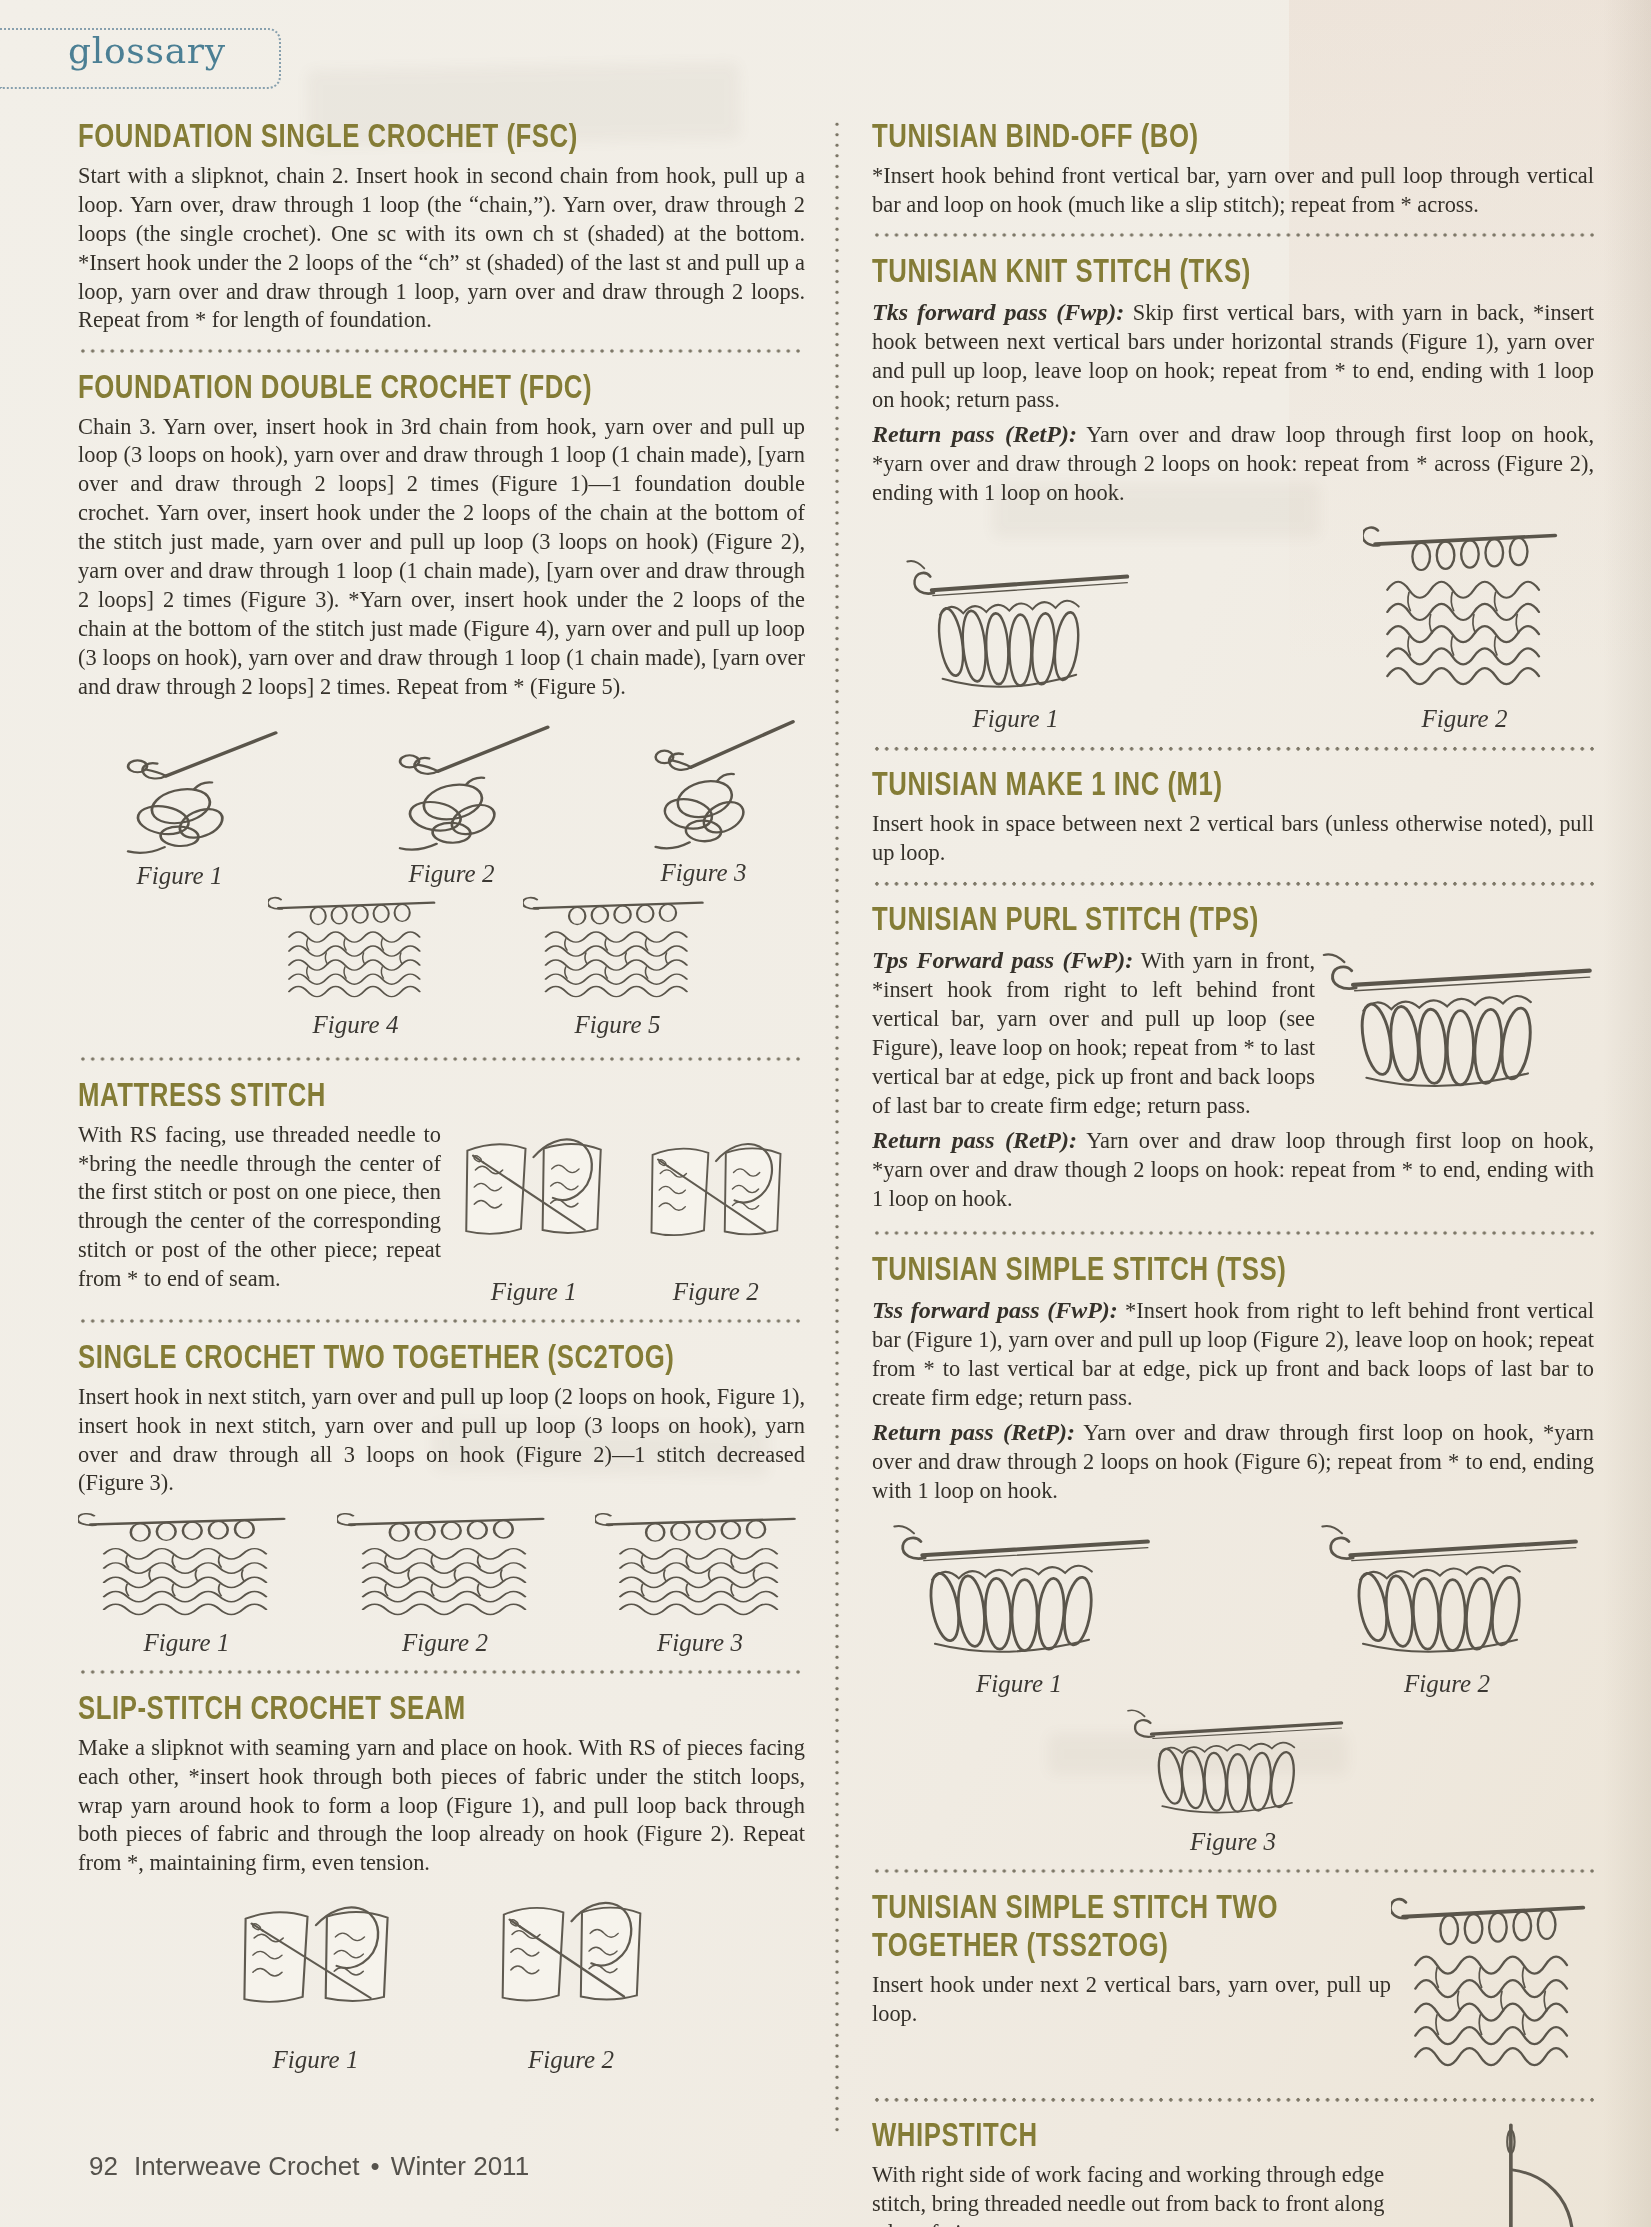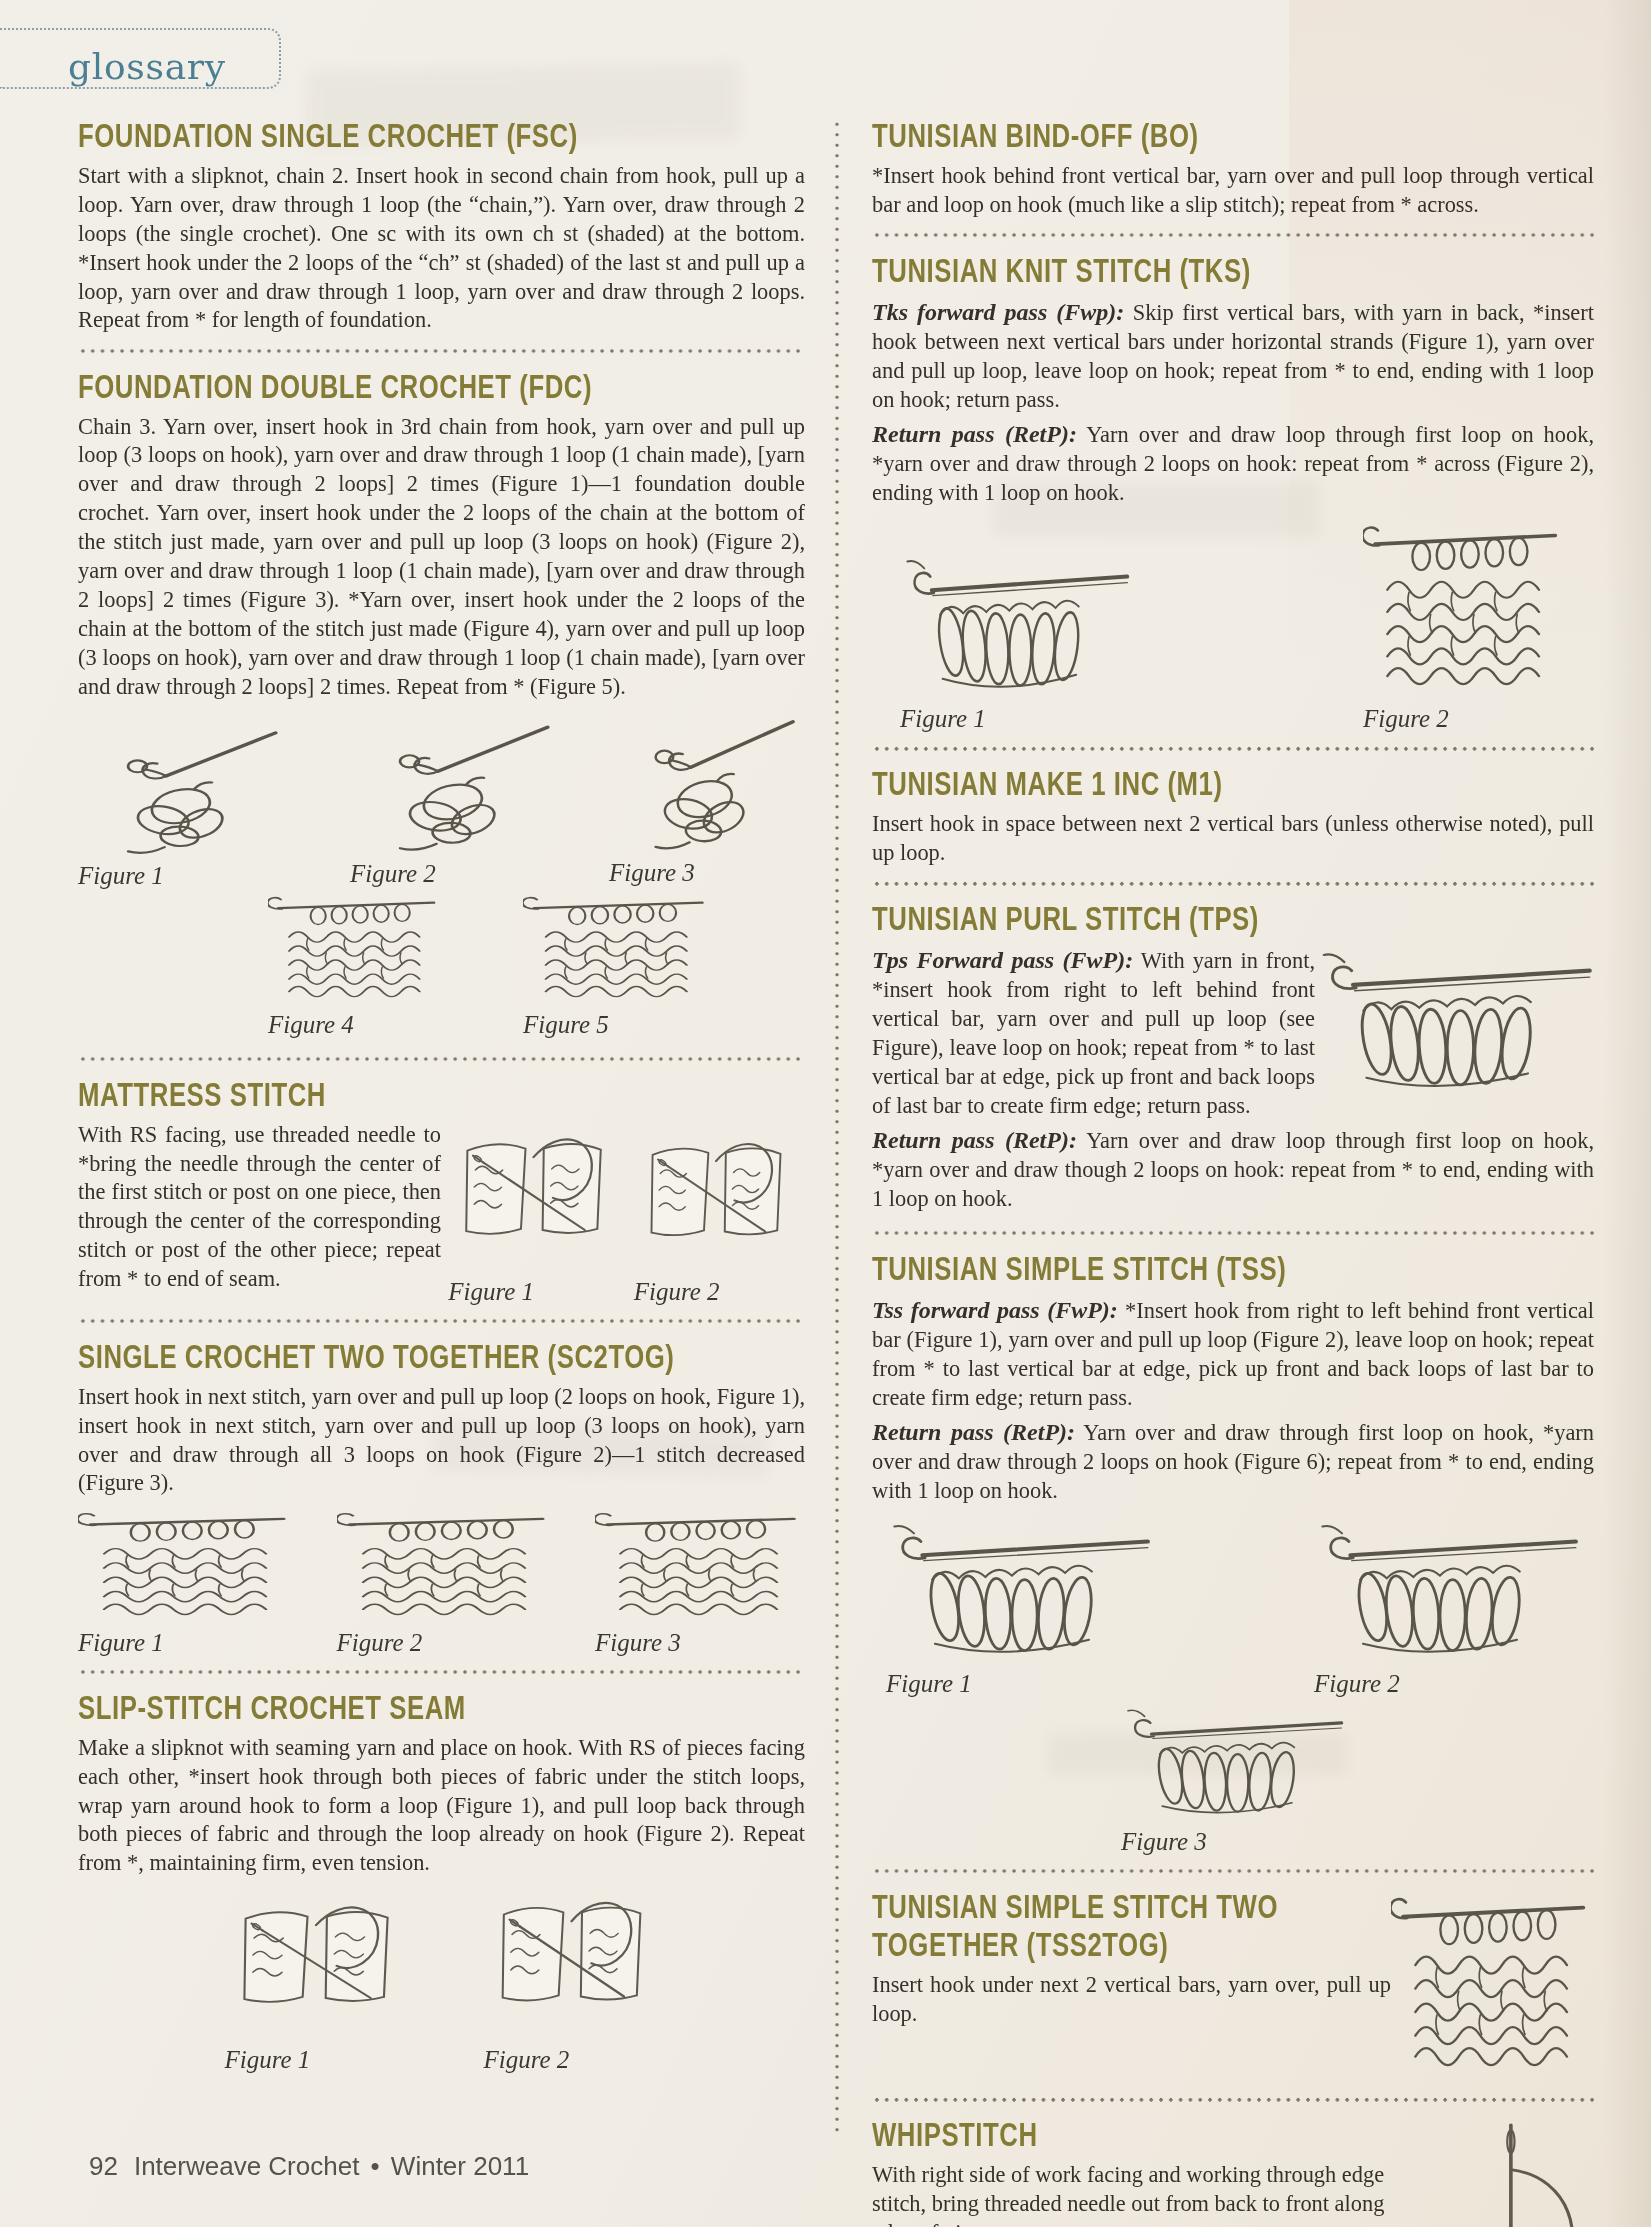--- a/index.html
+++ b/index.html
@@ -16,21 +16,21 @@
     background:linear-gradient(90deg,rgba(255,255,255,0),rgba(110,92,70,0.10));}
   .pink-band{position:absolute;right:0;top:0;width:363px;height:664px;
     background:linear-gradient(180deg,rgba(224,196,178,0.22),rgba(224,196,178,0));}
   .ghost{position:absolute;background:#6f604c;opacity:0.05;filter:blur(6.3px);border-radius:7px;}
 
   
   .tab{
     position:absolute;left:0;top:28px;width:281px;height:61px;
     border-top:2.8px dotted #87a0ae;border-bottom:2.8px dotted #87a0ae;border-right:2.8px dotted #87a0ae;
     border-radius:0 12.6px 12.6px 0;
-    display:flex;align-items:flex-end;box-sizing:border-box;padding-left:68px;
+    display:flex;align-items:flex-start;box-sizing:border-box;padding-left:68px;
   }
   .tab-label{font-family:"DejaVu Serif",serif;font-size:36px;color:#4b7f94;letter-spacing:0.7px;}
 
   
   .col-left{position:absolute;left:78px;top:117px;width:727px;}
   .col-right{position:absolute;left:872px;top:117px;width:722px;}
   .v-divider{position:absolute;left:834px;top:119px;height:2019px;width:5.6px;
     background-image:radial-gradient(circle,#7c7666 1.5px,rgba(0,0,0,0) 1.8px);
     background-size:5.6px 10.5px;background-repeat:repeat-y;}
   .dotted-h{height:5.6px;margin:12.6px 0 14px 0;
@@ -42,21 +42,21 @@
     font-family:"Liberation Sans",sans-serif;font-weight:700;
     font-size:33px;color:#847c36;letter-spacing:0.7px;white-space:nowrap;
     transform:scaleX(0.78);transform-origin:left center;
   }
   h2.tight{margin-bottom:0;}
   p.body{margin:0 0 4.2px 0;font-size:22.4px;line-height:1.29;text-align:justify;}
   .leadin{font-style:italic;font-weight:bold;font-size:24px;}
 
   .figrow{display:flex;justify-content:space-between;align-items:flex-end;}
   .figrow.center{justify-content:center;gap:77px;}
-  .fig{text-align:left;}
+  .fig{text-align:center;}
   .figlabel{font-style:italic;font-size:25px;color:#3b3833;margin-top:2.8px;}
   svg.illus{display:block;margin:0 auto;}
   .float-fig{float:right;margin:0 0 5.6px 18px;}
   .clear{clear:both;}
 
   .flexsec{display:flex;align-items:flex-start;font-family:Liberation Serif, serif;}
   .flexsec .txt{width:363px;flex:none;}
   .flexsec .figs{flex:1;display:flex;justify-content:space-around;align-items:flex-end;padding-top:4.2px;}
 
   .fdc-figs{position:relative;height:335px;margin-top:7px;}

